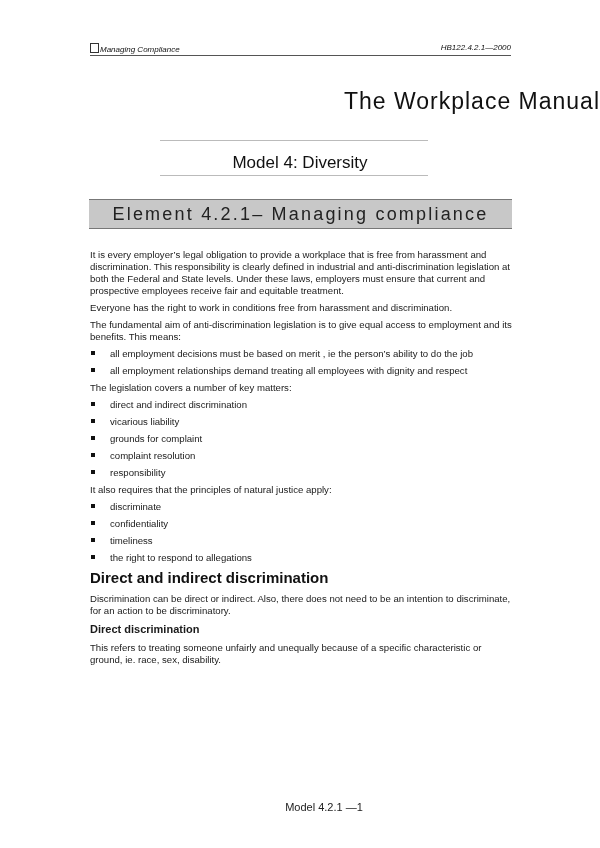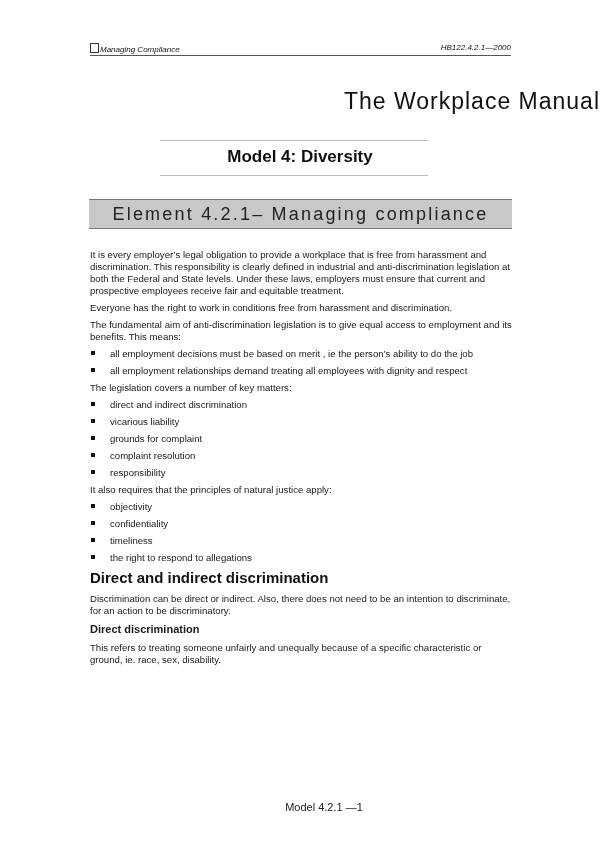--- a/index.html
+++ b/index.html
@@ -12,22 +12,22 @@
   .header .left { position: absolute; left: 0; top: 2px; }
   .header .left .box { display: inline-block; width: 7px; height: 8px; border: 1px solid #333;
                        vertical-align: -1px; margin-right: 1px; }
   .header .right { position: absolute; right: 0; top: 2px; font-weight: normal; }
 
   .title { position: absolute; left: 0; width: 600px; top: 88px; text-align: right;
            font-size: 23px; letter-spacing: 1px; color: #111; }
   .rule { position: absolute; left: 160px; width: 268px; height: 0; border-top: 1px solid #bbb; }
   .rule.r1 { top: 140px; }
   .rule.r2 { top: 175px; }
-  .model { position: absolute; left: 0; width: 600px; top: 147px; text-align: center;
-           font-size: 17px; font-weight: bold; }
+  .model { position: absolute; left: 0; width: 600px; top: 153px; text-align: center;
+           font-size: 17px; font-weight: normal; }
 
   .element-bar { position: absolute; left: 89px; top: 199px; width: 423px; height: 28px;
                  background: #c8c8c8; border-top: 1px solid #777; border-bottom: 1px solid #777;
                  text-align: center; font-size: 18px; letter-spacing: 2.2px; line-height: 29px; color: #222; }
 
   .content { position: absolute; left: 90px; top: 249px; width: 425px; font-size: 9.6px; line-height: 12px; color: #1a1a1a; }
   .content h2 { font-size: 15px; font-weight: bold; margin: 0 0 6px 0; line-height: 18px; color: #111; }
   .content h3 { font-size: 11px; font-weight: bold; margin: 0 0 6px 0; line-height: 14px; }
   .content p { margin: 0 0 5px 0; }
   .content ul { list-style: none; margin: 0 0 4px 0; padding: 0; }
@@ -66,21 +66,21 @@
     <p>The legislation covers a number of key matters:</p>
     <ul>
       <li><span class="bullet"></span><span>direct and indirect discrimination</span></li>
       <li><span class="bullet"></span><span>vicarious liability</span></li>
       <li><span class="bullet"></span><span>grounds for complaint</span></li>
       <li><span class="bullet"></span><span>complaint resolution</span></li>
       <li><span class="bullet"></span><span>responsibility</span></li>
     </ul>
     <p>It also requires that the principles of natural justice apply:</p>
     <ul>
-      <li><span class="bullet"></span><span>objectivity</span></li>
+      <li><span class="bullet"></span><span>discriminate</span></li>
       <li><span class="bullet"></span><span>confidentiality</span></li>
       <li><span class="bullet"></span><span>timeliness</span></li>
       <li><span class="bullet"></span><span>the right to respond to allegations</span></li>
     </ul>
 
     <h2 class="sec2">Direct and indirect discrimination</h2>
     <p>Discrimination can be direct or indirect.  Also, there does not need to be an intention to discriminate, for an action to be discriminatory.</p>
 
     <h3 class="sec3">Direct discrimination</h3>
     <p>This refers to treating someone unfairly and unequally because of a specific characteristic or ground, ie. race, sex, disability.</p>

